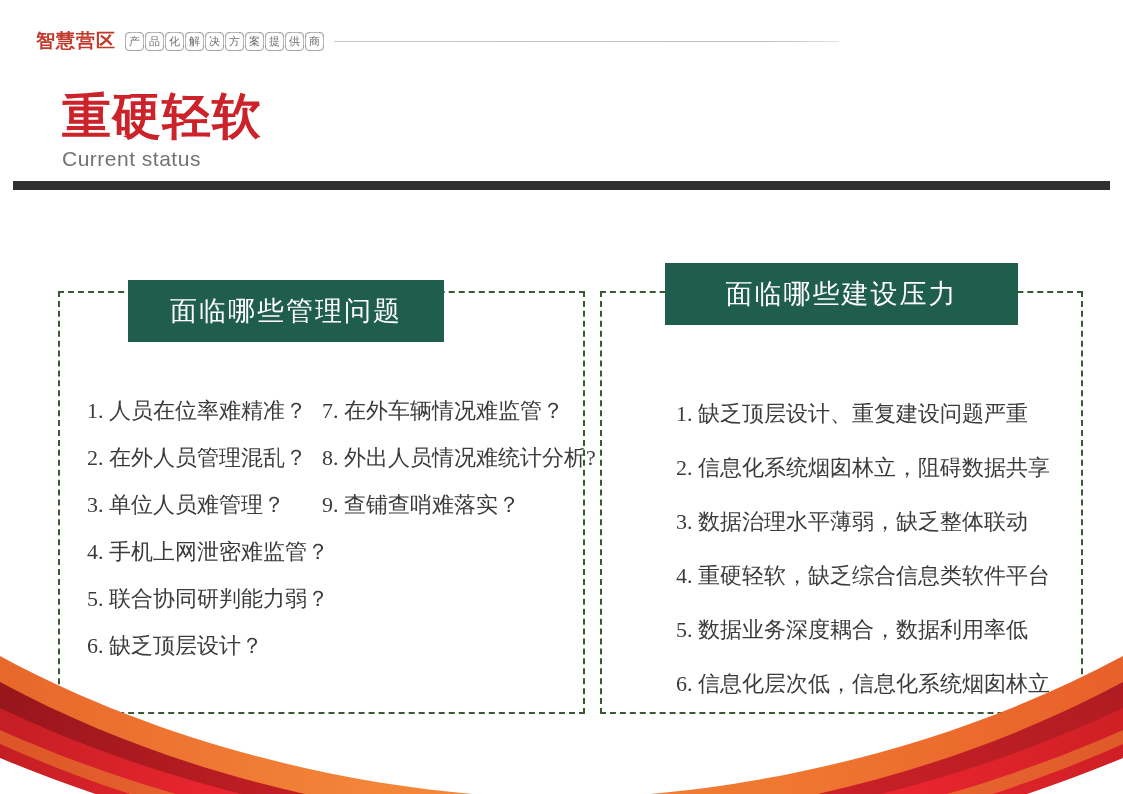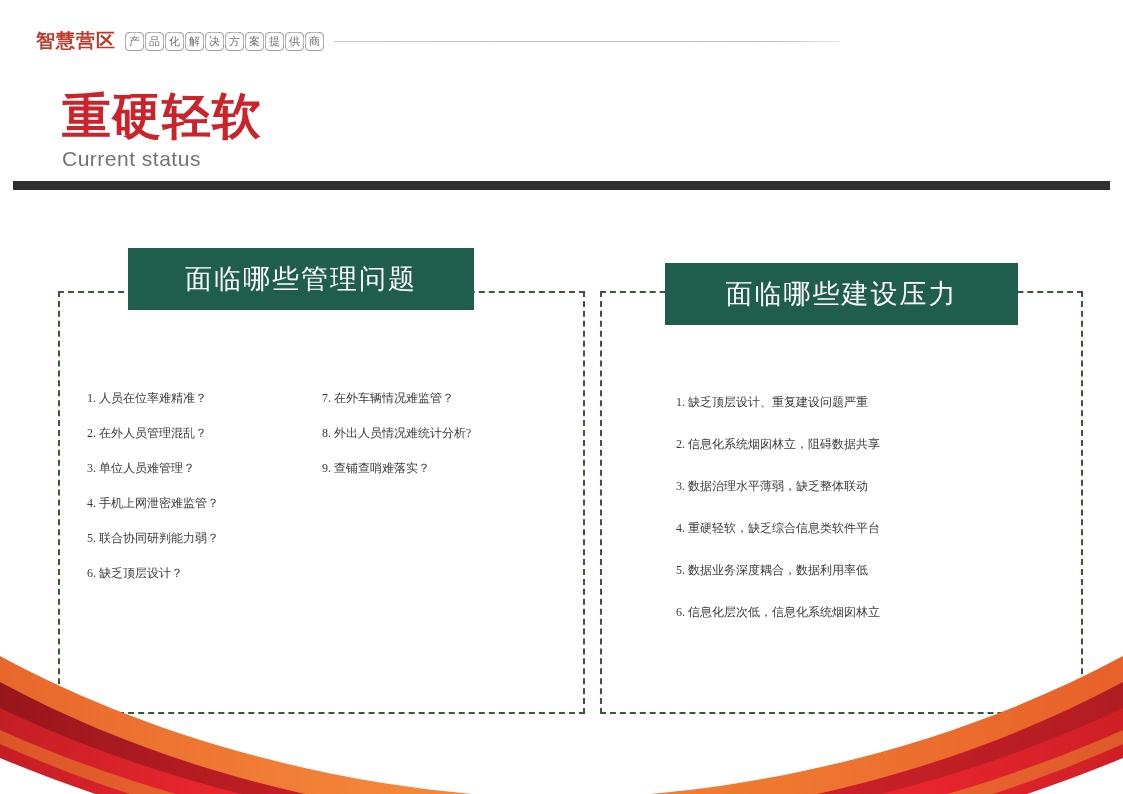--- a/index.html
+++ b/index.html
@@ -113,33 +113,34 @@
     background: #1F5D4C;
     display: flex;
     align-items: center;
     justify-content: center;
     color: #ffffff;
     font-family: "Liberation Serif", "DejaVu Serif", serif;
     font-size: 27px;
     letter-spacing: 2px;
     white-space: nowrap;
   }
-  #chip-left  { left: 128px; top: 248px; width: 346px; height: 62px; }
+  #chip-left  { left: 128px; top: 280px; width: 316px; height: 62px; }
   #chip-right { left: 665px; top: 263px; width: 353px; height: 62px; }
 
   
   .list-block {
     position: absolute;
     font-family: "Liberation Serif", "DejaVu Serif", serif;
     color: #3b3b3b;
   }
   .list-block .row {
-    font-size: 12px;
+    font-size: 22px;
     line-height: 35px;
     white-space: nowrap;
+    margin-top: 12px;
   }
   .list-block .num {
     font-family: "Liberation Serif", "DejaVu Serif", serif;
   }
 
   #list-left-col1  { left: 87px;  top: 381px; }
   #list-left-col2  { left: 322px; top: 381px; }
   #list-right      { left: 676px; top: 381px; }
   #list-right .row { line-height: 42px; }
 

